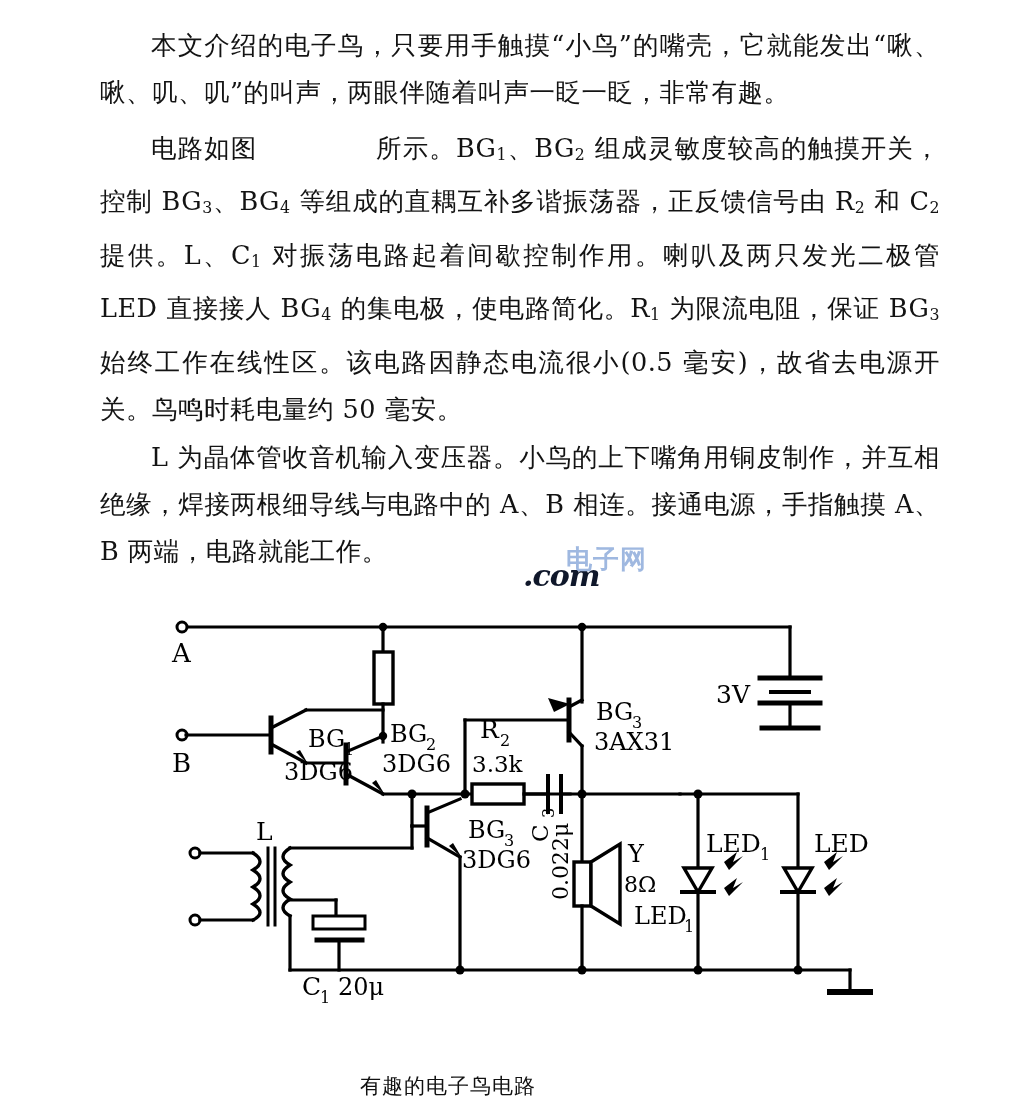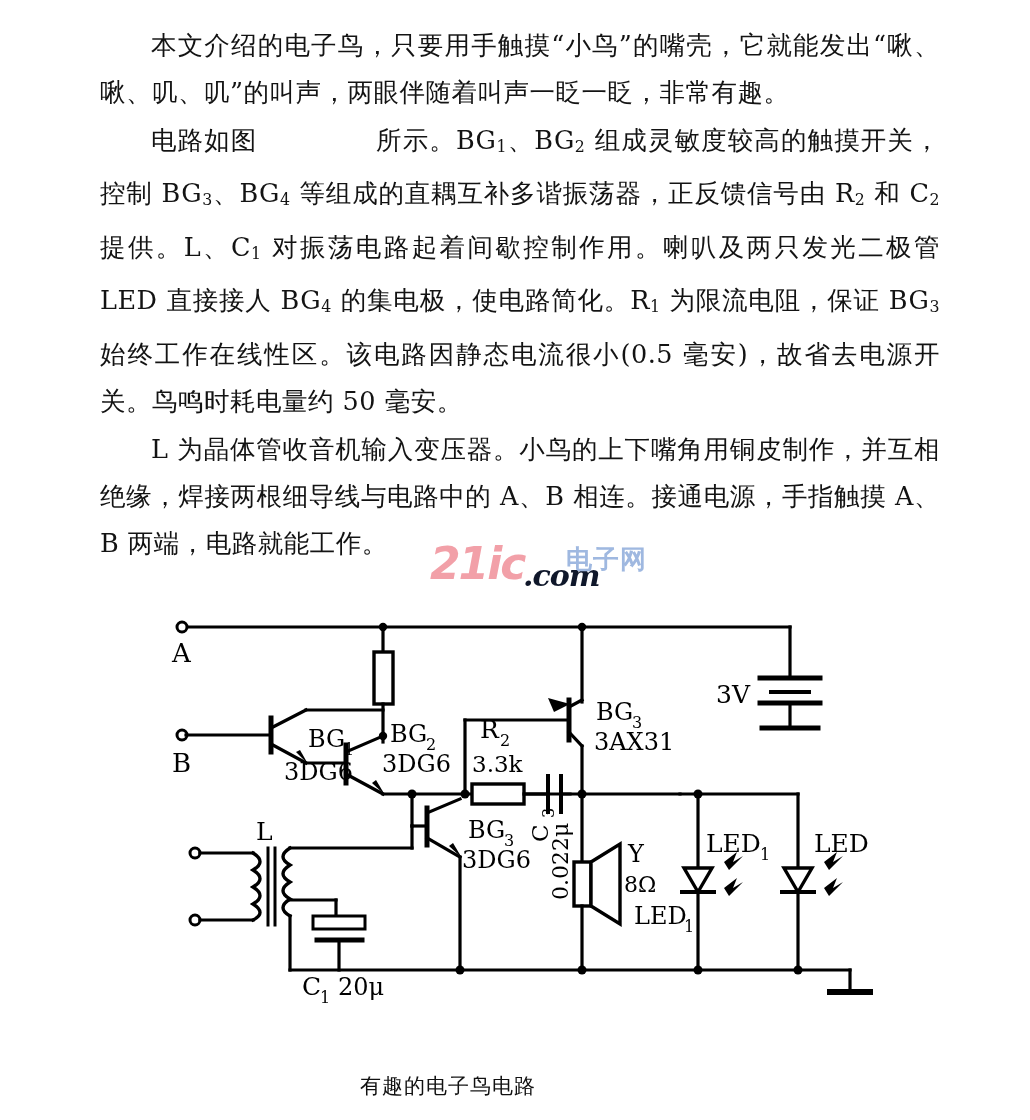--- a/index.html
+++ b/index.html
@@ -14,21 +14,21 @@
   .article{
     position:absolute;left:100px;top:22px;width:840px;
     font-family:"DejaVu Serif","Liberation Serif",serif;
     font-size:25.5px;
     line-height:47px;
     letter-spacing:0.5px;
     color:#131313;
     text-align:justify;
   }
   .para{margin:0 0 0 0;text-indent:2em;}
-  .para.p2{margin-top:1px;}
+  .para.p2{margin-top:9px;}
   .para.p3{margin-top:1px;}
   .gapfig{display:inline-block;width:118px;}
   sub{font-size:0.62em;vertical-align:-0.22em;}
 
   
   .watermark{
     position:absolute;left:430px;top:536px;width:220px;height:60px;
     pointer-events:none;
   }
   .wm-21ic{
@@ -67,21 +67,20 @@
   <div class="article">
 
     <p class="para p1">本文介绍的电子鸟，只要用手触摸“小鸟”的嘴壳，它就能发出“啾、啾、叽、叽”的叫声，两眼伴随着叫声一眨一眨，非常有趣。</p>
 
     <p class="para p2"><span>电路如图</span><span class="gapfig"></span><span>所示。BG</span><sub>1</sub><span>、BG</span><sub>2</sub><span> 组成灵敏度较高的触摸开关，控制 BG</span><sub>3</sub><span>、BG</span><sub>4</sub><span> 等组成的直耦互补多谐振荡器，正反馈信号由 R</span><sub>2</sub><span> 和 C</span><sub>2</sub><span> 提供。L、C</span><sub>1</sub><span> 对振荡电路起着间歇控制作用。喇叭及两只发光二极管 LED 直接接人 BG</span><sub>4</sub><span> 的集电极，使电路简化。R</span><sub>1</sub><span> 为限流电阻，保证 BG</span><sub>3</sub><span> 始终工作在线性区。该电路因静态电流很小(0.5 毫安)，故省去电源开关。鸟鸣时耗电量约 50 毫安。</span></p>
 
     <p class="para p3">L 为晶体管收音机输入变压器。小鸟的上下嘴角用铜皮制作，并互相绝缘，焊接两根细导线与电路中的 A、B 相连。接通电源，手指触摸 A、B 两端，电路就能工作。</p>
   </div>
 
   <div class="watermark">
-    <span class="wm-21ic">21ic</span>
     <span class="wm-com">.com</span>
     <span class="wm-cn">电子网</span>
   </div>
 
   <div class="circuit">
     <svg width="760" height="460" viewBox="0 0 760 460" xmlns="http://www.w3.org/2000/svg">
       <g stroke="#000" stroke-width="3.2" fill="none" stroke-linecap="square">
 
         <line x1="36" y1="27" x2="640" y2="27"></line>
         <circle cx="32" cy="27" r="5" stroke-width="3" fill="#fff"></circle>

